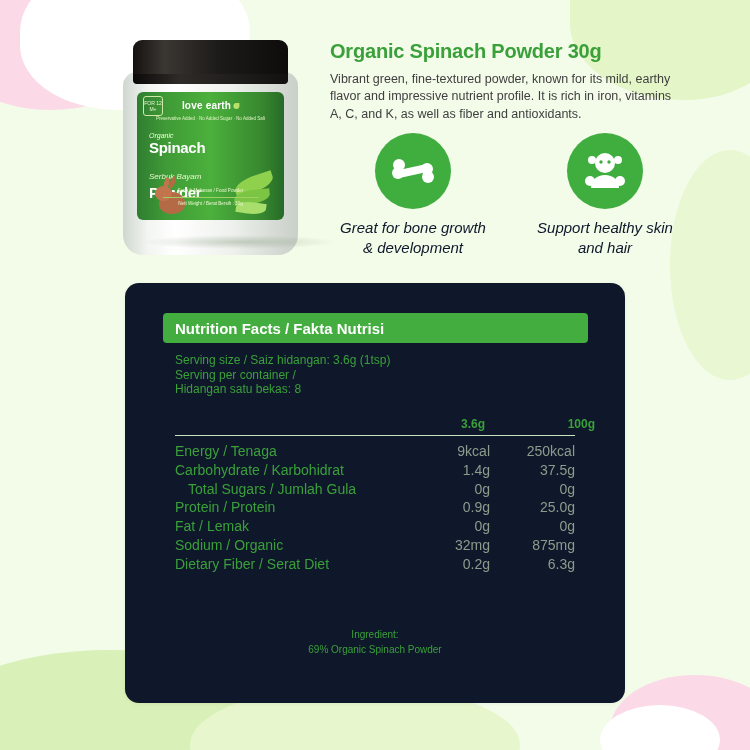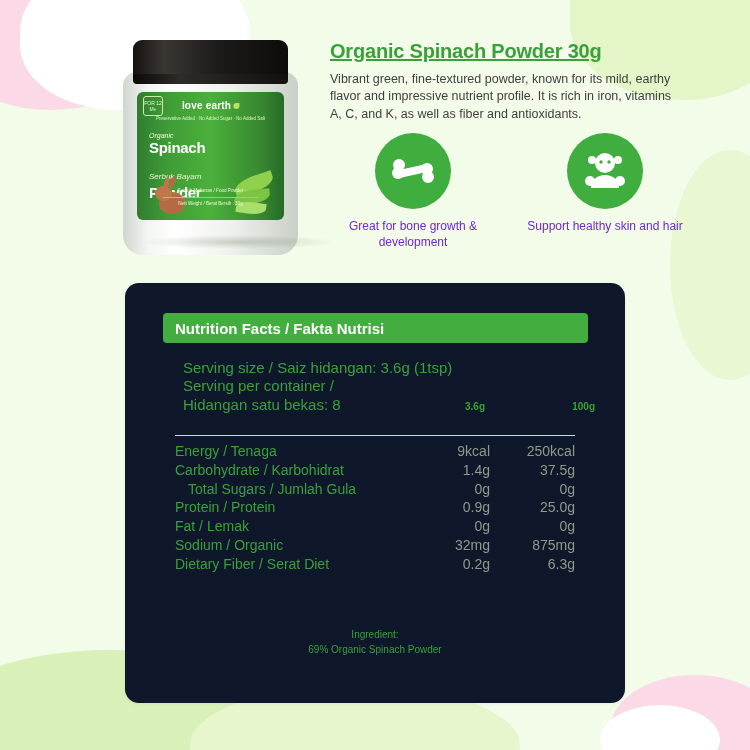--- a/index.html
+++ b/index.html
@@ -178,64 +178,64 @@
     position: absolute; left: 18px; bottom: 6px;
     width: 196px; height: 14px;
     background: radial-gradient(ellipse at center, rgba(120,140,110,.35) 0%, rgba(120,140,110,0) 70%);
   }
 
   
   .header {
     position: absolute; left: 330px; top: 40px; width: 350px;
   }
   .product-title {
-    font-size: 20px; color: #3aa03a; font-weight: bold; letter-spacing: -.2px; text-decoration: underline;
+    font-size: 20px; color: #3aa03a; font-weight: bold; letter-spacing: -.2px;
   }
   .product-desc {
     margin-top: 8px;
     font-size: 12.5px; line-height: 1.38; color: #3f3f3f;
   }
 
   
   .benefits {
     position: absolute; left: 333px; top: 133px;
     display: flex; gap: 32px;
   }
   .benefit { width: 160px; text-align: center; }
   .benefit-circle {
     width: 76px; height: 76px; margin: 0 auto;
     background: #3fae3f; border-radius: 50%;
     display: flex; align-items: center; justify-content: center;
   }
   .benefit-label {
-    margin-top: 9px; font-size: 12px; color: #6d28d9; line-height: 1.35;
+    margin-top: 9px; font-size: 15px; color: #0f172a; line-height: 1.35; font-style: italic;
   }
 
   
   .nutrition-card {
     position: absolute; left: 125px; top: 283px;
     width: 500px; height: 420px;
     background: #0f172a; border-radius: 14px;
     box-shadow: 0 1px 4px rgba(0,0,0,.05);
   }
   .nut-header {
     position: absolute; left: 38px; top: 30px;
     width: 425px; height: 30px;
     background: #43ae3f; border-radius: 4px;
     color: #ffffff; font-size: 15px; font-weight: bold;
     display: flex; align-items: center; padding-left: 12px;
   }
   .serving-block {
-    position: absolute; left: 58px; top: 70px; width: 400px;
-    color: #3aa03a; font-size: 15px; line-height: 1.22; margin-top: 6px;
+    position: absolute; left: 50px; top: 70px; width: 400px;
+    color: #3aa03a; font-size: 12px; line-height: 1.22;
   }
   .col-heads {
-    position: absolute; right: 30px; top: 118px;
+    position: absolute; right: 30px; top: 134px;
     width: 220px; display: flex; color: #3aa03a;
-    font-size: 10px; font-weight: bold;
+    font-size: 12px; font-weight: bold;
   }
   .col-heads span { flex: 1; text-align: right; }
   .divider {
     position: absolute; left: 50px; top: 152px;
     width: 400px; height: 1px; background: #c9e3c0;
   }
   .nut-table {
     position: absolute; left: 50px; top: 160px; width: 400px;
   }
   .nut-row {

